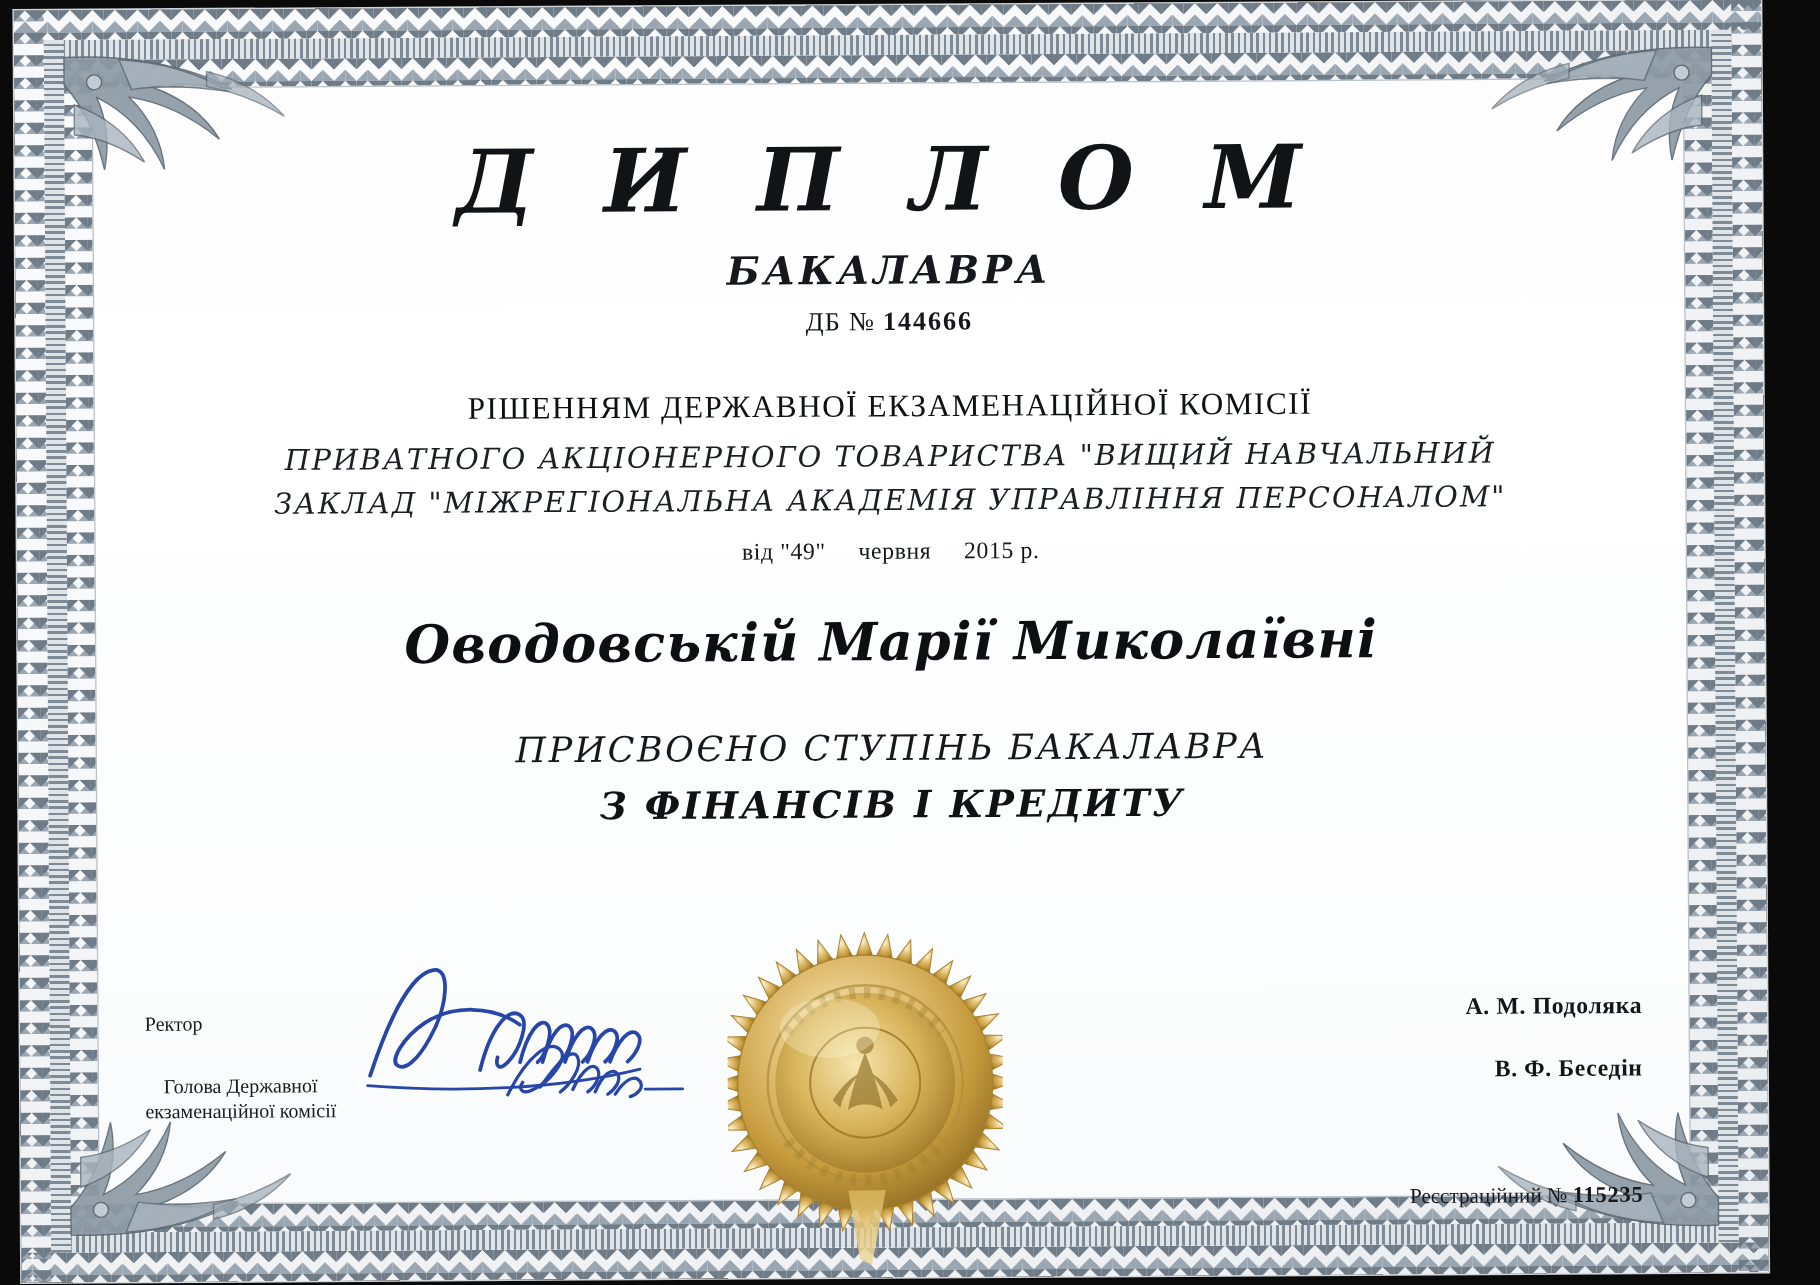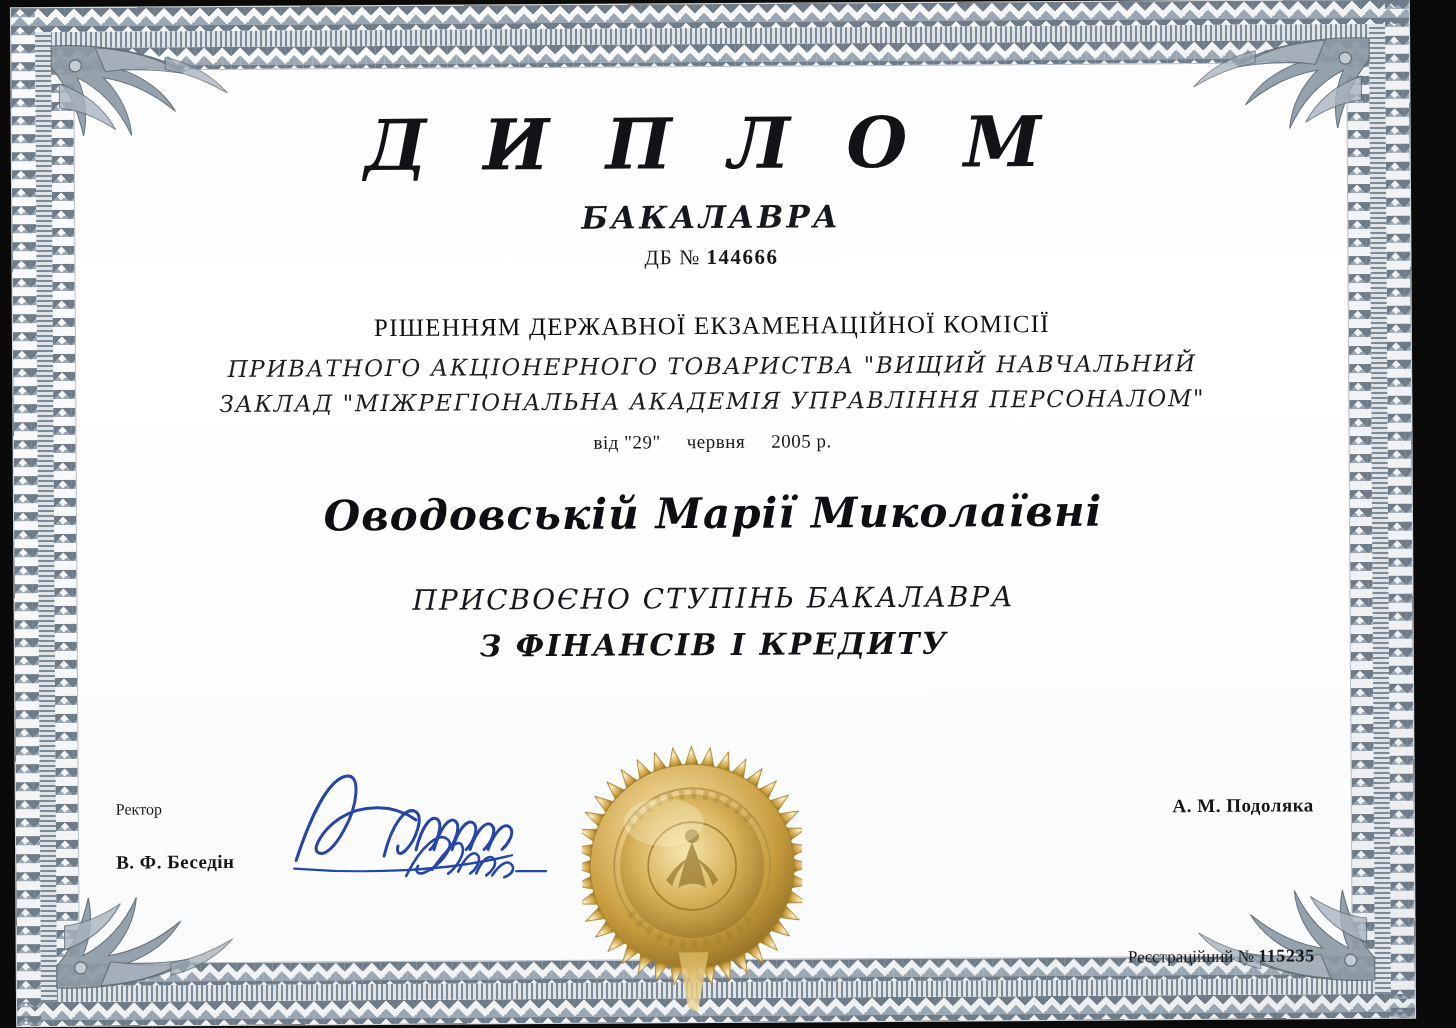--- a/index.html
+++ b/index.html
@@ -220,20 +220,21 @@
   #sig-row-rector { top: 6px; }
   #sig-row-chair  { top: 56px; }
 
   .sig-label {
     font-family: "Liberation Serif", serif;
     font-size: 16px;
     color: #17191d;
     line-height: 1.25;
     text-align: center;
     white-space: pre-line;
+    margin-top: 11px;
   }
   .sig-name {
     font-family: "Liberation Serif", serif;
     font-weight: 700;
     font-size: 19px;
     color: #14161a;
     letter-spacing: .5px;
     padding-top: 2px;
     text-align: center;
   }
@@ -359,39 +360,41 @@
         <span>ДБ №</span>
         <b>144666</b>
       </div>
 
       <div id="decision">РІШЕННЯМ ДЕРЖАВНОЇ ЕКЗАМЕНАЦІЙНОЇ КОМІСІЇ</div>
 
       <div class="institution">ПРИВАТНОГО АКЦІОНЕРНОГО ТОВАРИСТВА "ВИЩИЙ НАВЧАЛЬНИЙ</div>
       <div class="institution second">ЗАКЛАД "МІЖРЕГІОНАЛЬНА АКАДЕМІЯ УПРАВЛІННЯ ПЕРСОНАЛОМ"</div>
 
       <div id="date-line">
-        <span>від "</span><span>29</span><span>"</span><span class="gap"></span><span>червня</span><span class="gap"></span><span>2005</span>
+        <span>від "</span><span>49</span><span>"</span><span class="gap"></span><span>червня</span><span class="gap"></span><span>2015</span>
         <span>р.</span>
       </div>
 
       <div id="recipient">Оводовській Марії Миколаївні</div>
 
       <div id="awarded">ПРИСВОЄНО СТУПІНЬ БАКАЛАВРА</div>
 
       <div id="specialty">З ФІНАНСІВ І КРЕДИТУ</div>
     </div>
 
     <div id="signatures">
 
       <div class="sig-row" id="sig-row-rector">
         <div class="sig-label">Ректор</div>
         <div class="sig-name">А. М. Подоляка</div>
       </div>
 
       <div class="sig-row" id="sig-row-chair">
+        <div class="sig-label">Голова Державної
+екзаменаційної комісії</div>
         <div class="sig-name">В. Ф. Беседін</div>
       </div>
 
       <svg class="ink" id="sig-ink-rector" width="330" height="120" viewBox="0 0 330 120">
         <g fill="none" stroke="#2746a8" stroke-width="3" stroke-linecap="round">
           <path d="M30 96 C44 54 62 16 80 12 C96 8 92 42 78 66 C68 84 58 92 52 88
                    C46 84 56 66 74 54 C96 40 128 40 150 56"></path>
           <path d="M118 92 C126 60 140 42 150 48 C158 53 150 76 140 86 C134 92 130 90 132 82"></path>
           <path d="M150 86 C156 62 166 50 172 56 C177 61 171 80 164 86"></path>
           <path d="M168 86 C174 64 184 52 190 58 C195 63 189 80 182 86"></path>

